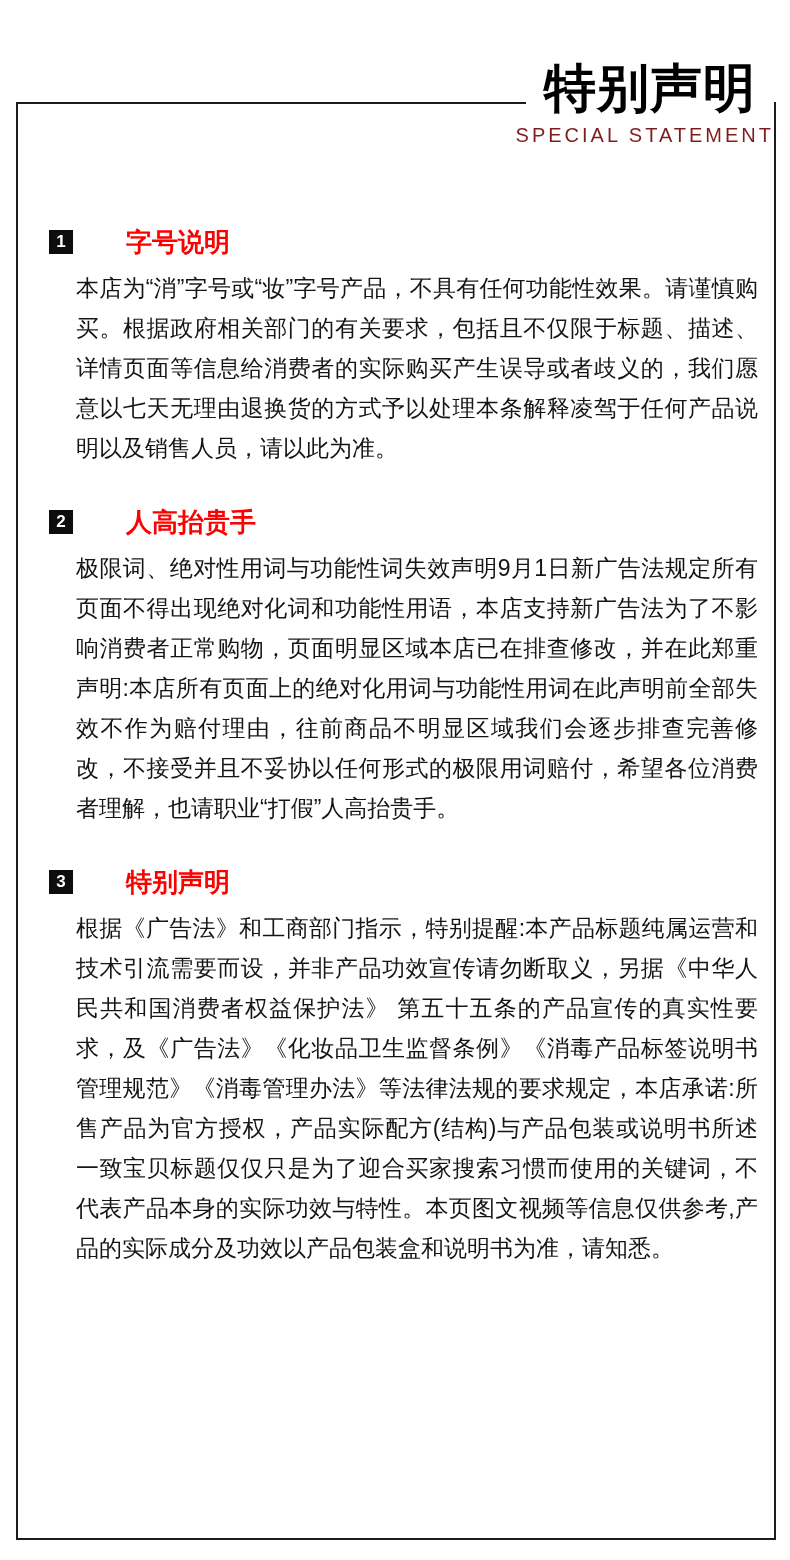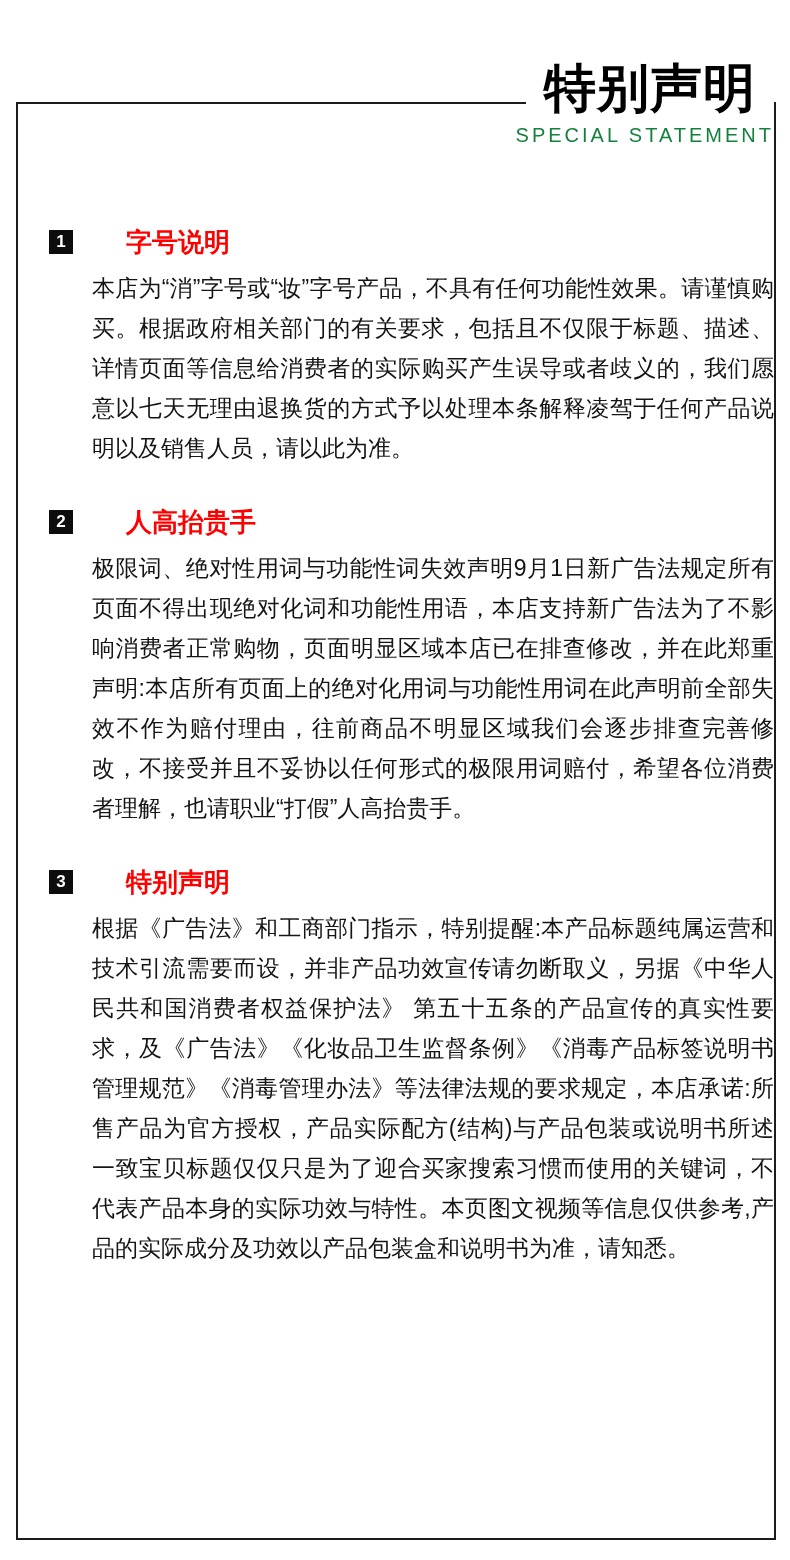--- a/index.html
+++ b/index.html
@@ -41,21 +41,21 @@
     line-height: 56px;
     font-weight: 900;
     letter-spacing: 1px;
     color: #000000;
   }
   .sub-title {
     margin-top: 8px;
     font-size: 20px;
     line-height: 22px;
     letter-spacing: 3px;
-    color: #15803d;
+    color: #7f1d1d;
     font-weight: 400;
   }
   .content {
     padding-top: 124px;
   }
   .section {
     margin-bottom: 40px;
   }
   .section-head {
     display: flex;
@@ -78,21 +78,21 @@
     flex: 0 0 auto;
   }
   .section-title {
     font-size: 26px;
     font-weight: 700;
     color: #fe0000;
     line-height: 28px;
     margin-left: 40px;
   }
   .para {
-    margin: 0 24px 0 74px;
+    margin: 0 24px 0 58px;
     width: 682px;
     font-size: 23px;
     line-height: 40px;
     text-align: justify;
     text-justify: inter-ideograph;
     color: #151515;
   }
 </style>
 </head>
 <body>

